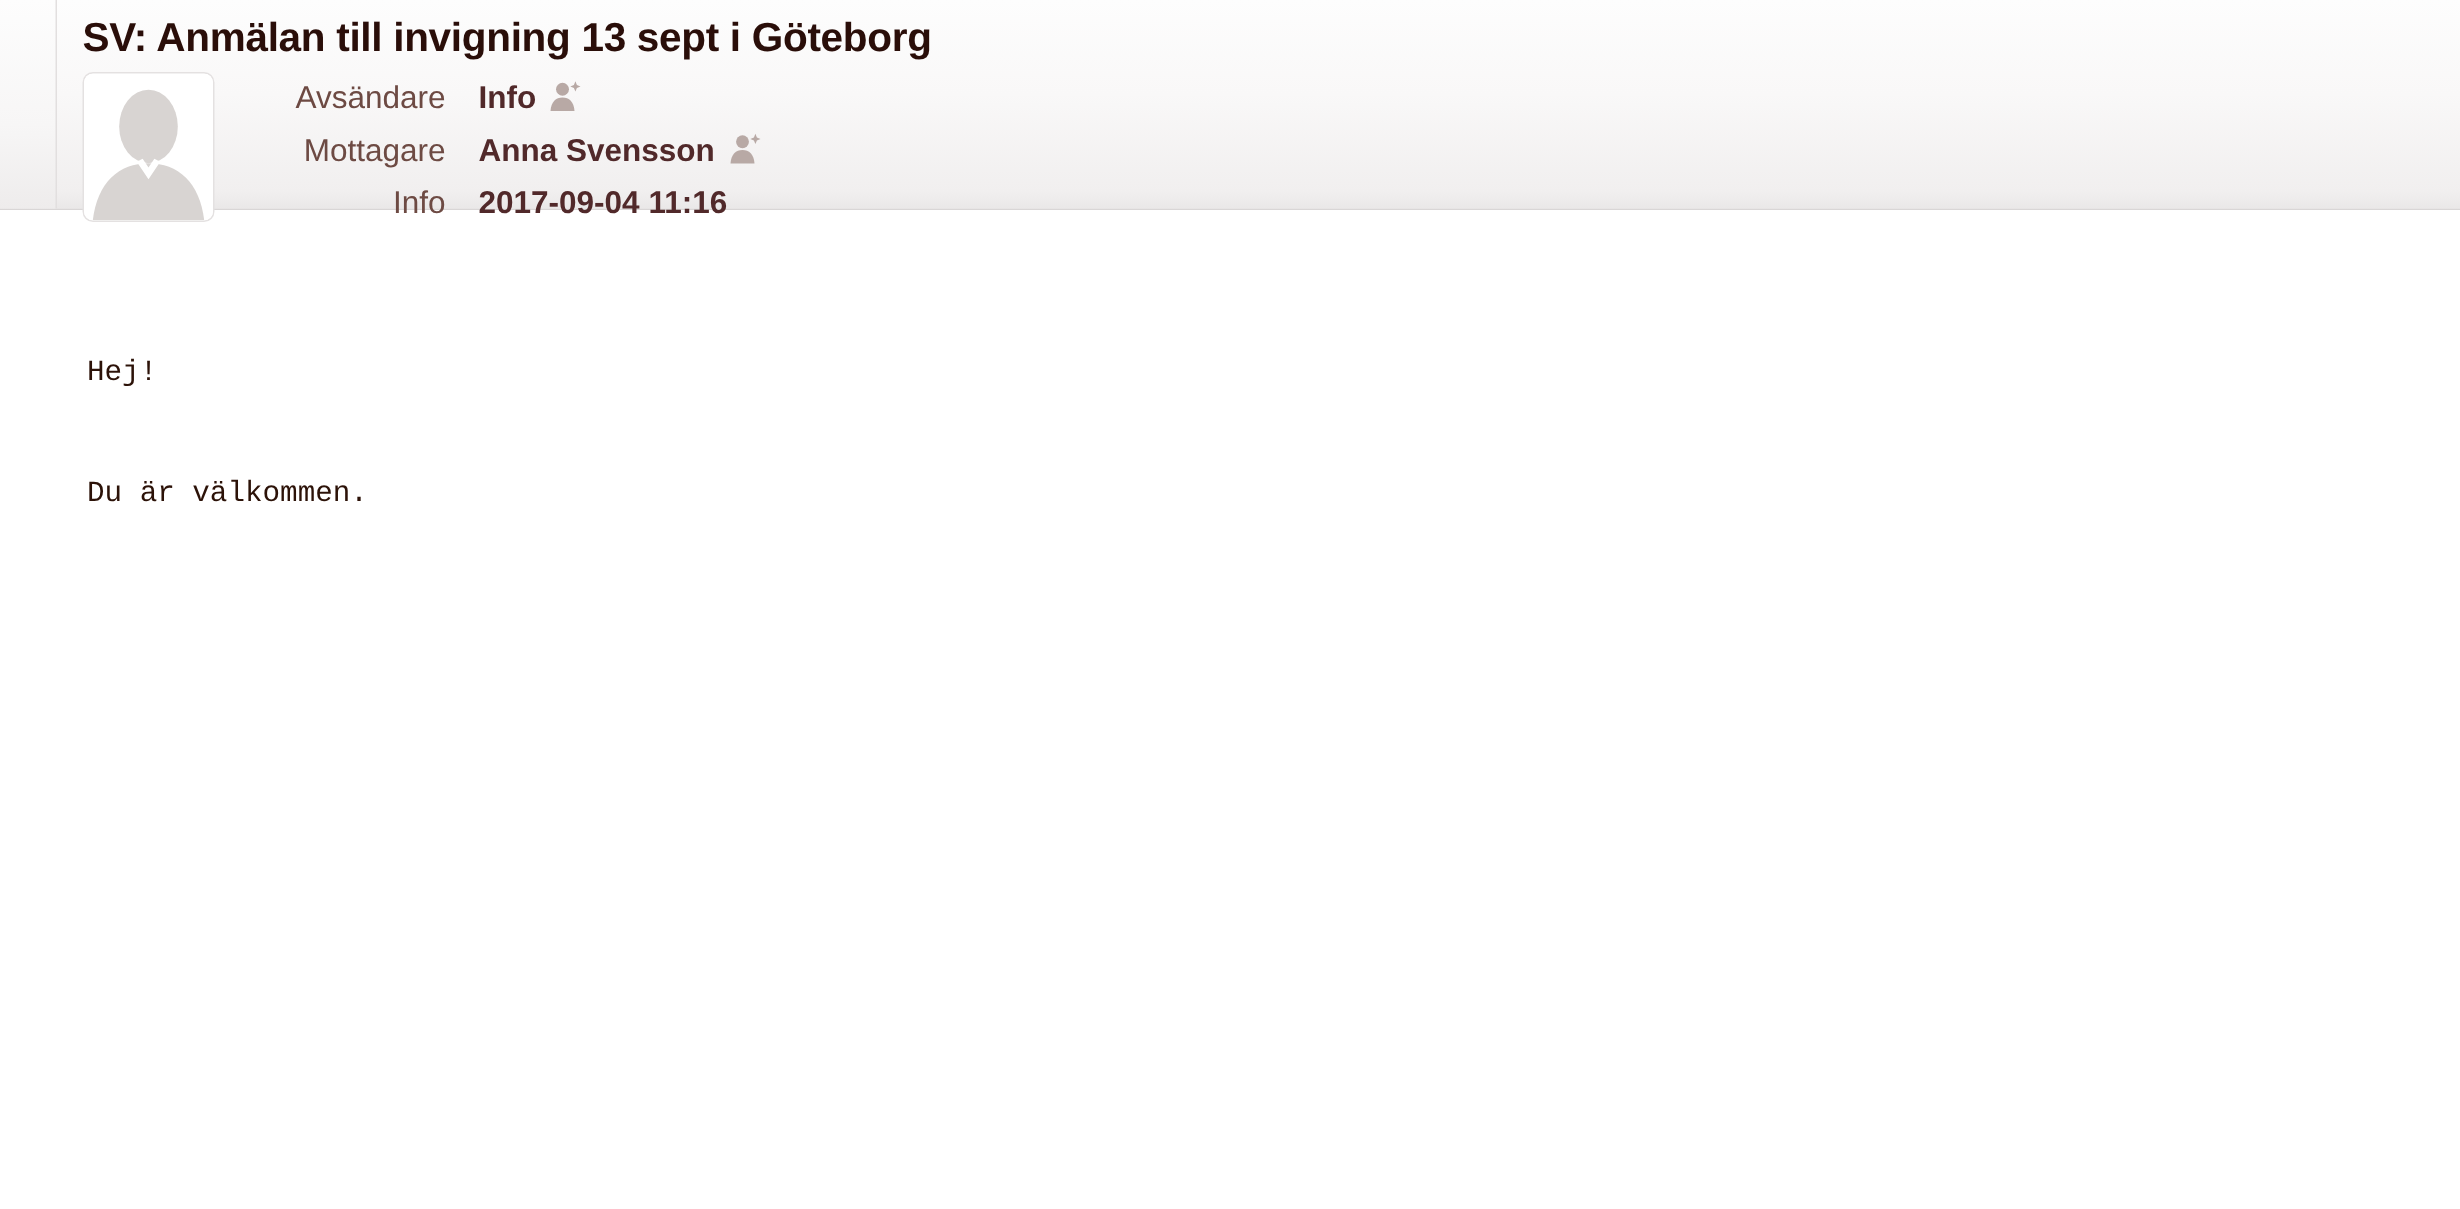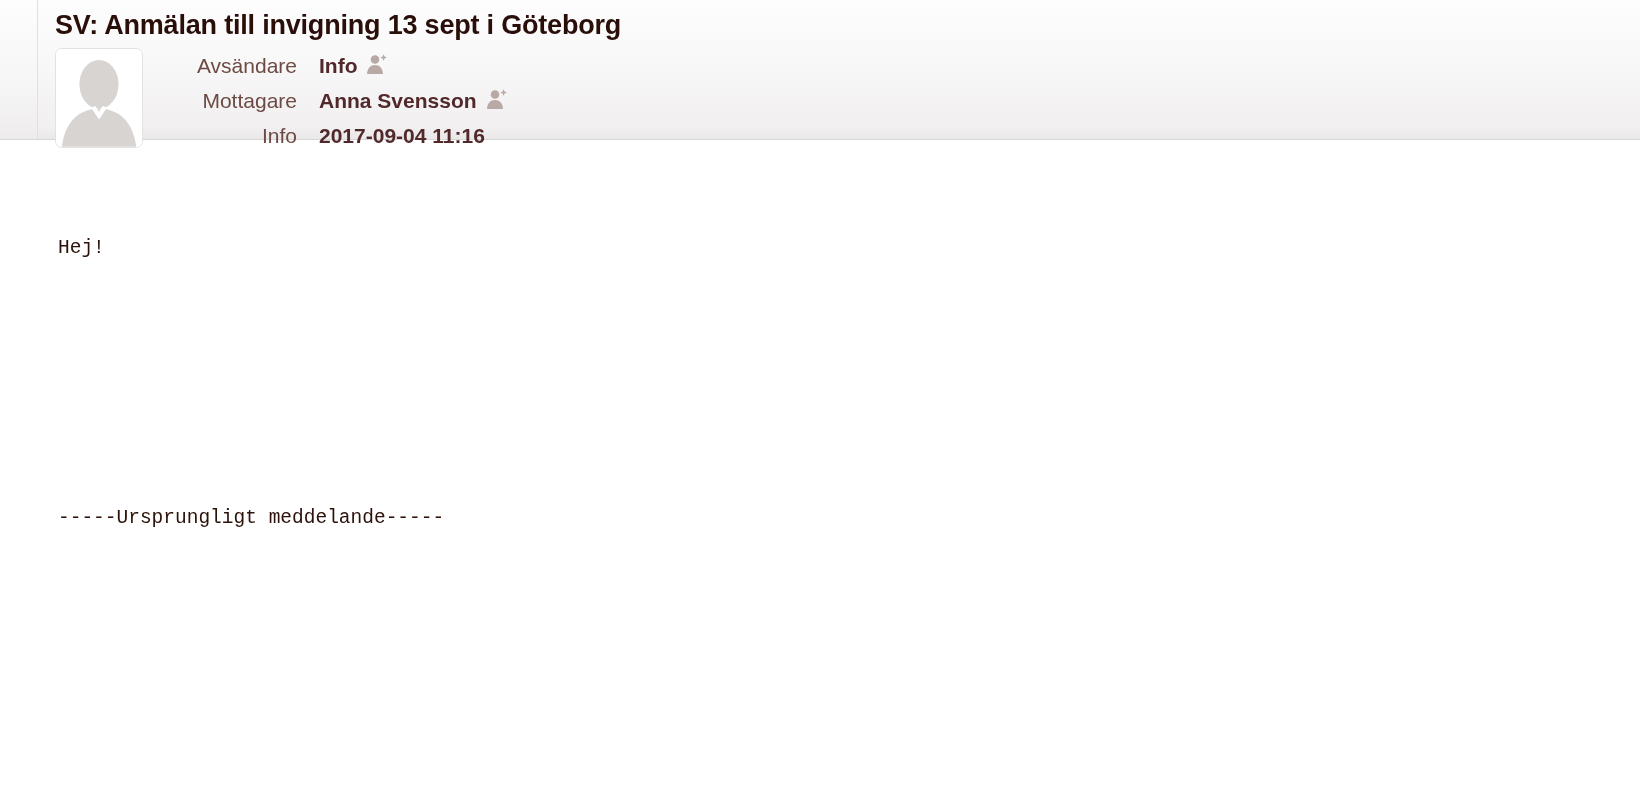--- a/index.html
+++ b/index.html
@@ -166,24 +166,24 @@
         </div>
 
       </div>
     </div>
   </div>
 </div>
 
 <div class="msg-body">
 
   <div class="body-line">Hej!</div>
+  <div class="body-line">Du är välkommen.</div>
   <div class="body-line blank"></div>
   <div class="body-line blank"></div>
 
-  <div class="body-line">-----Ursprungligt meddelande-----</div>
 
   
 
   
   
   
   
 
   
   

